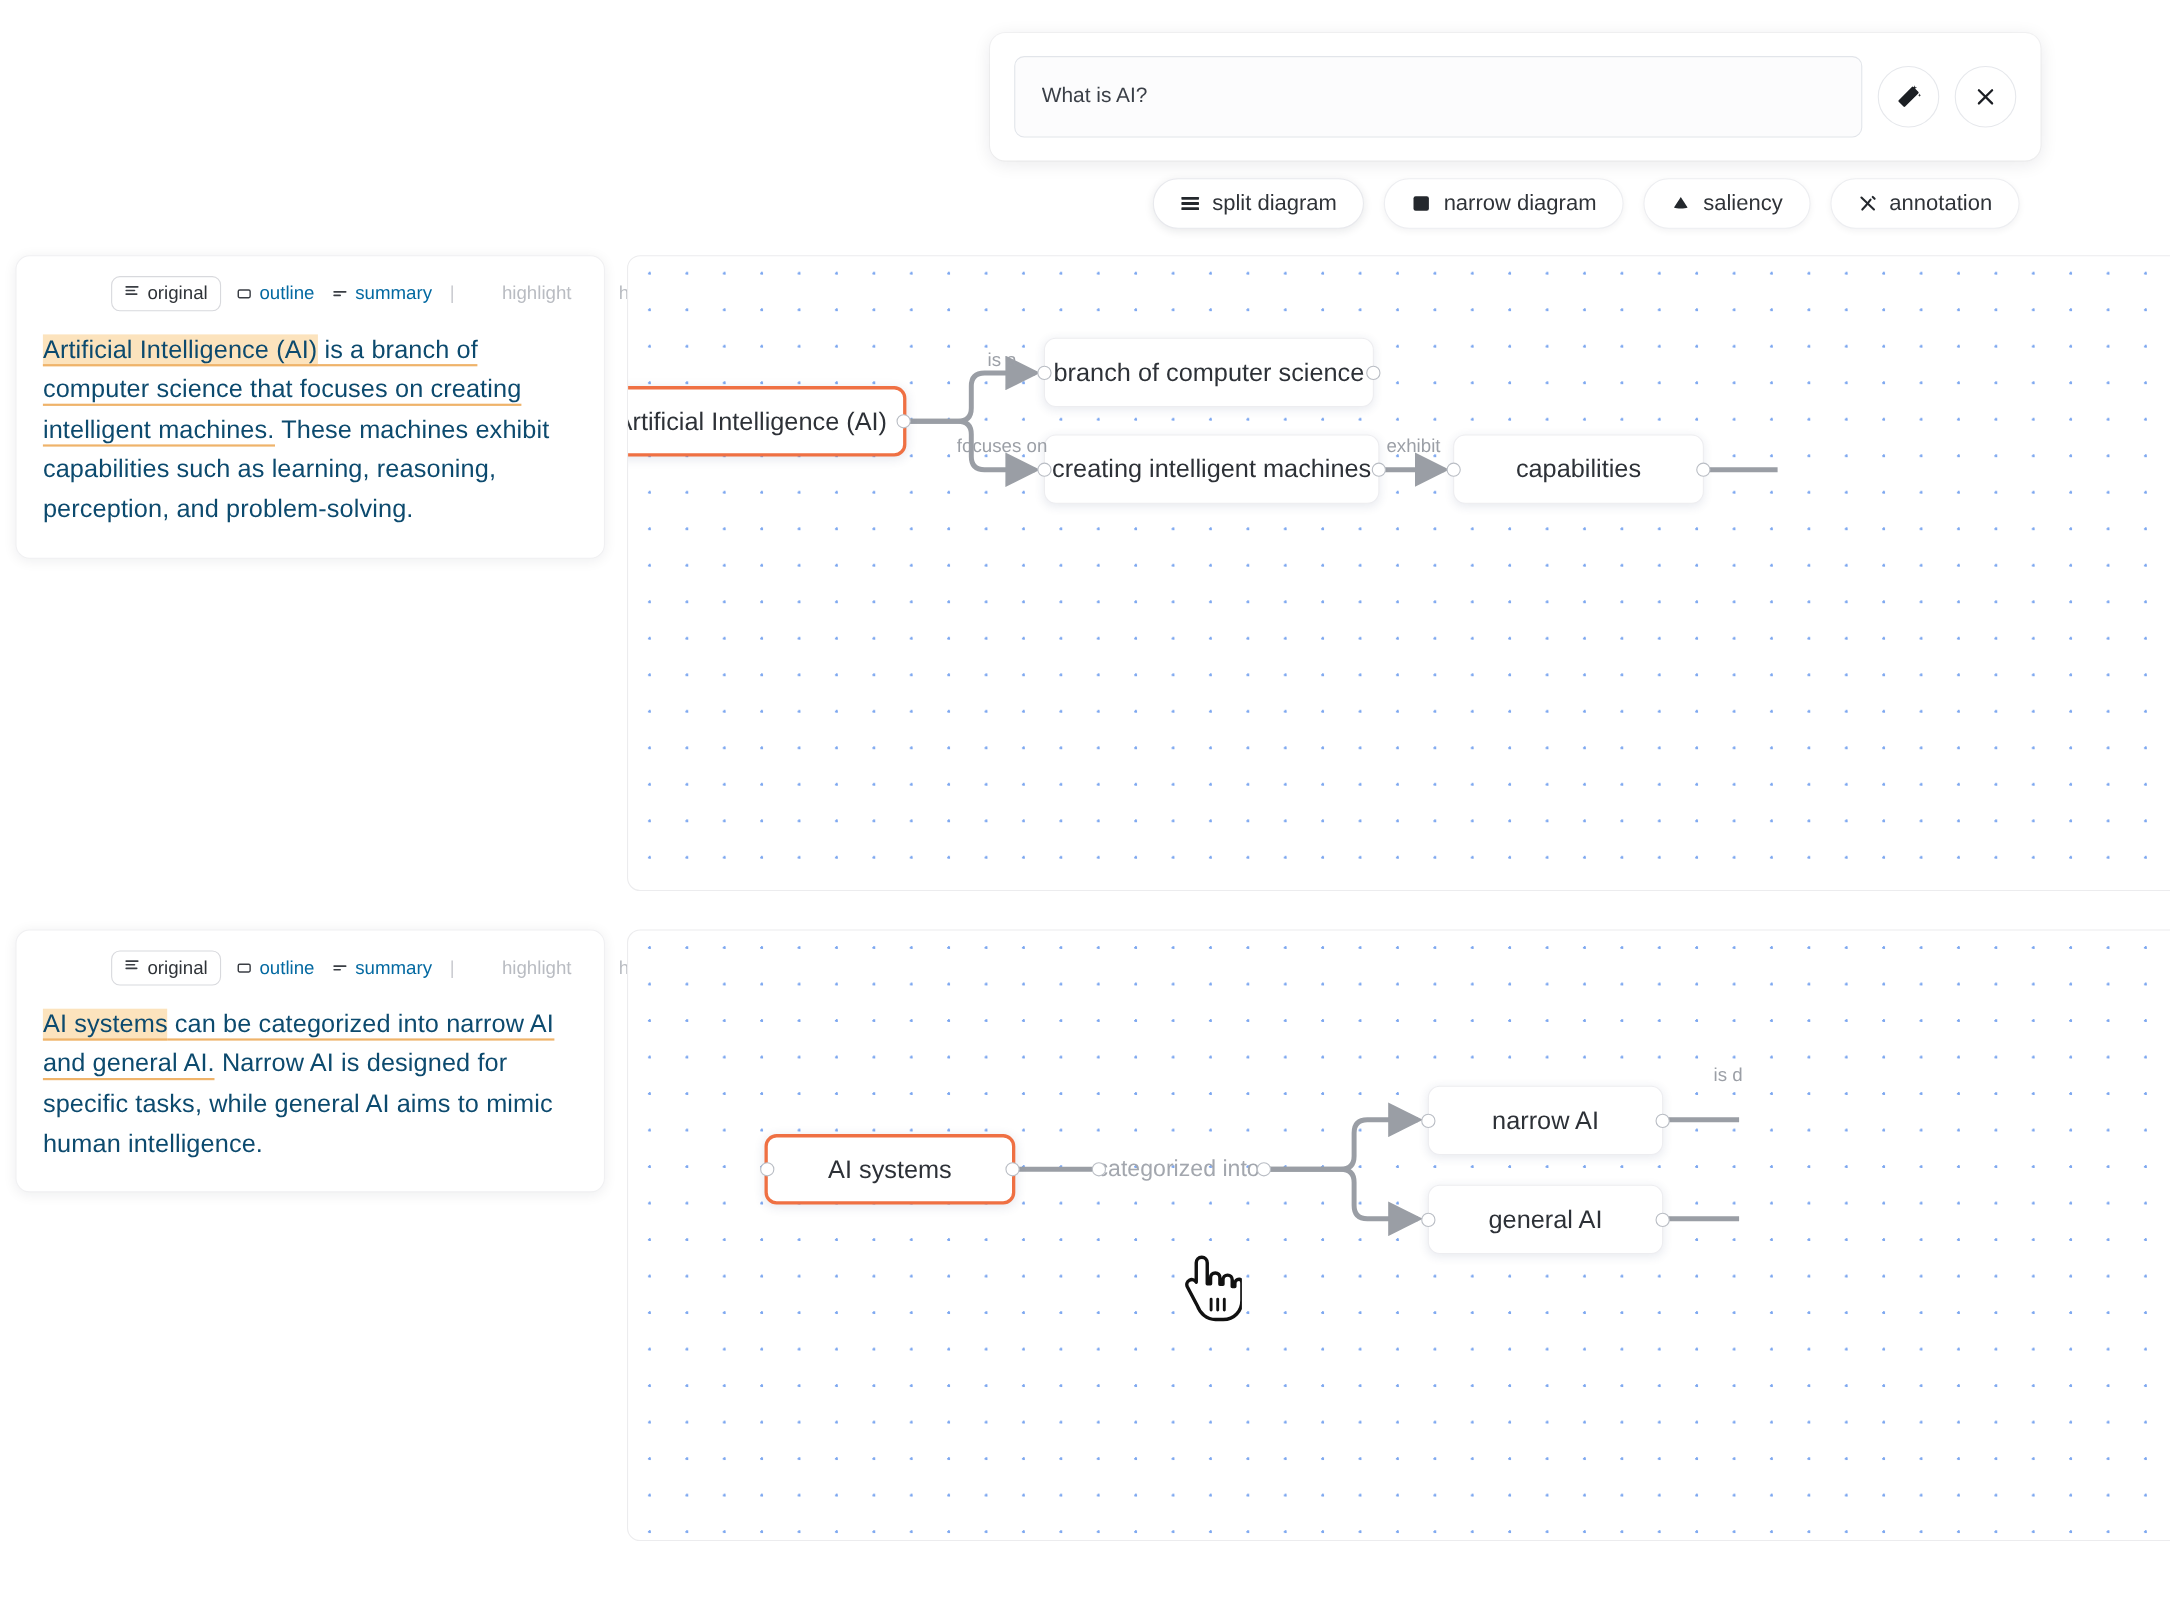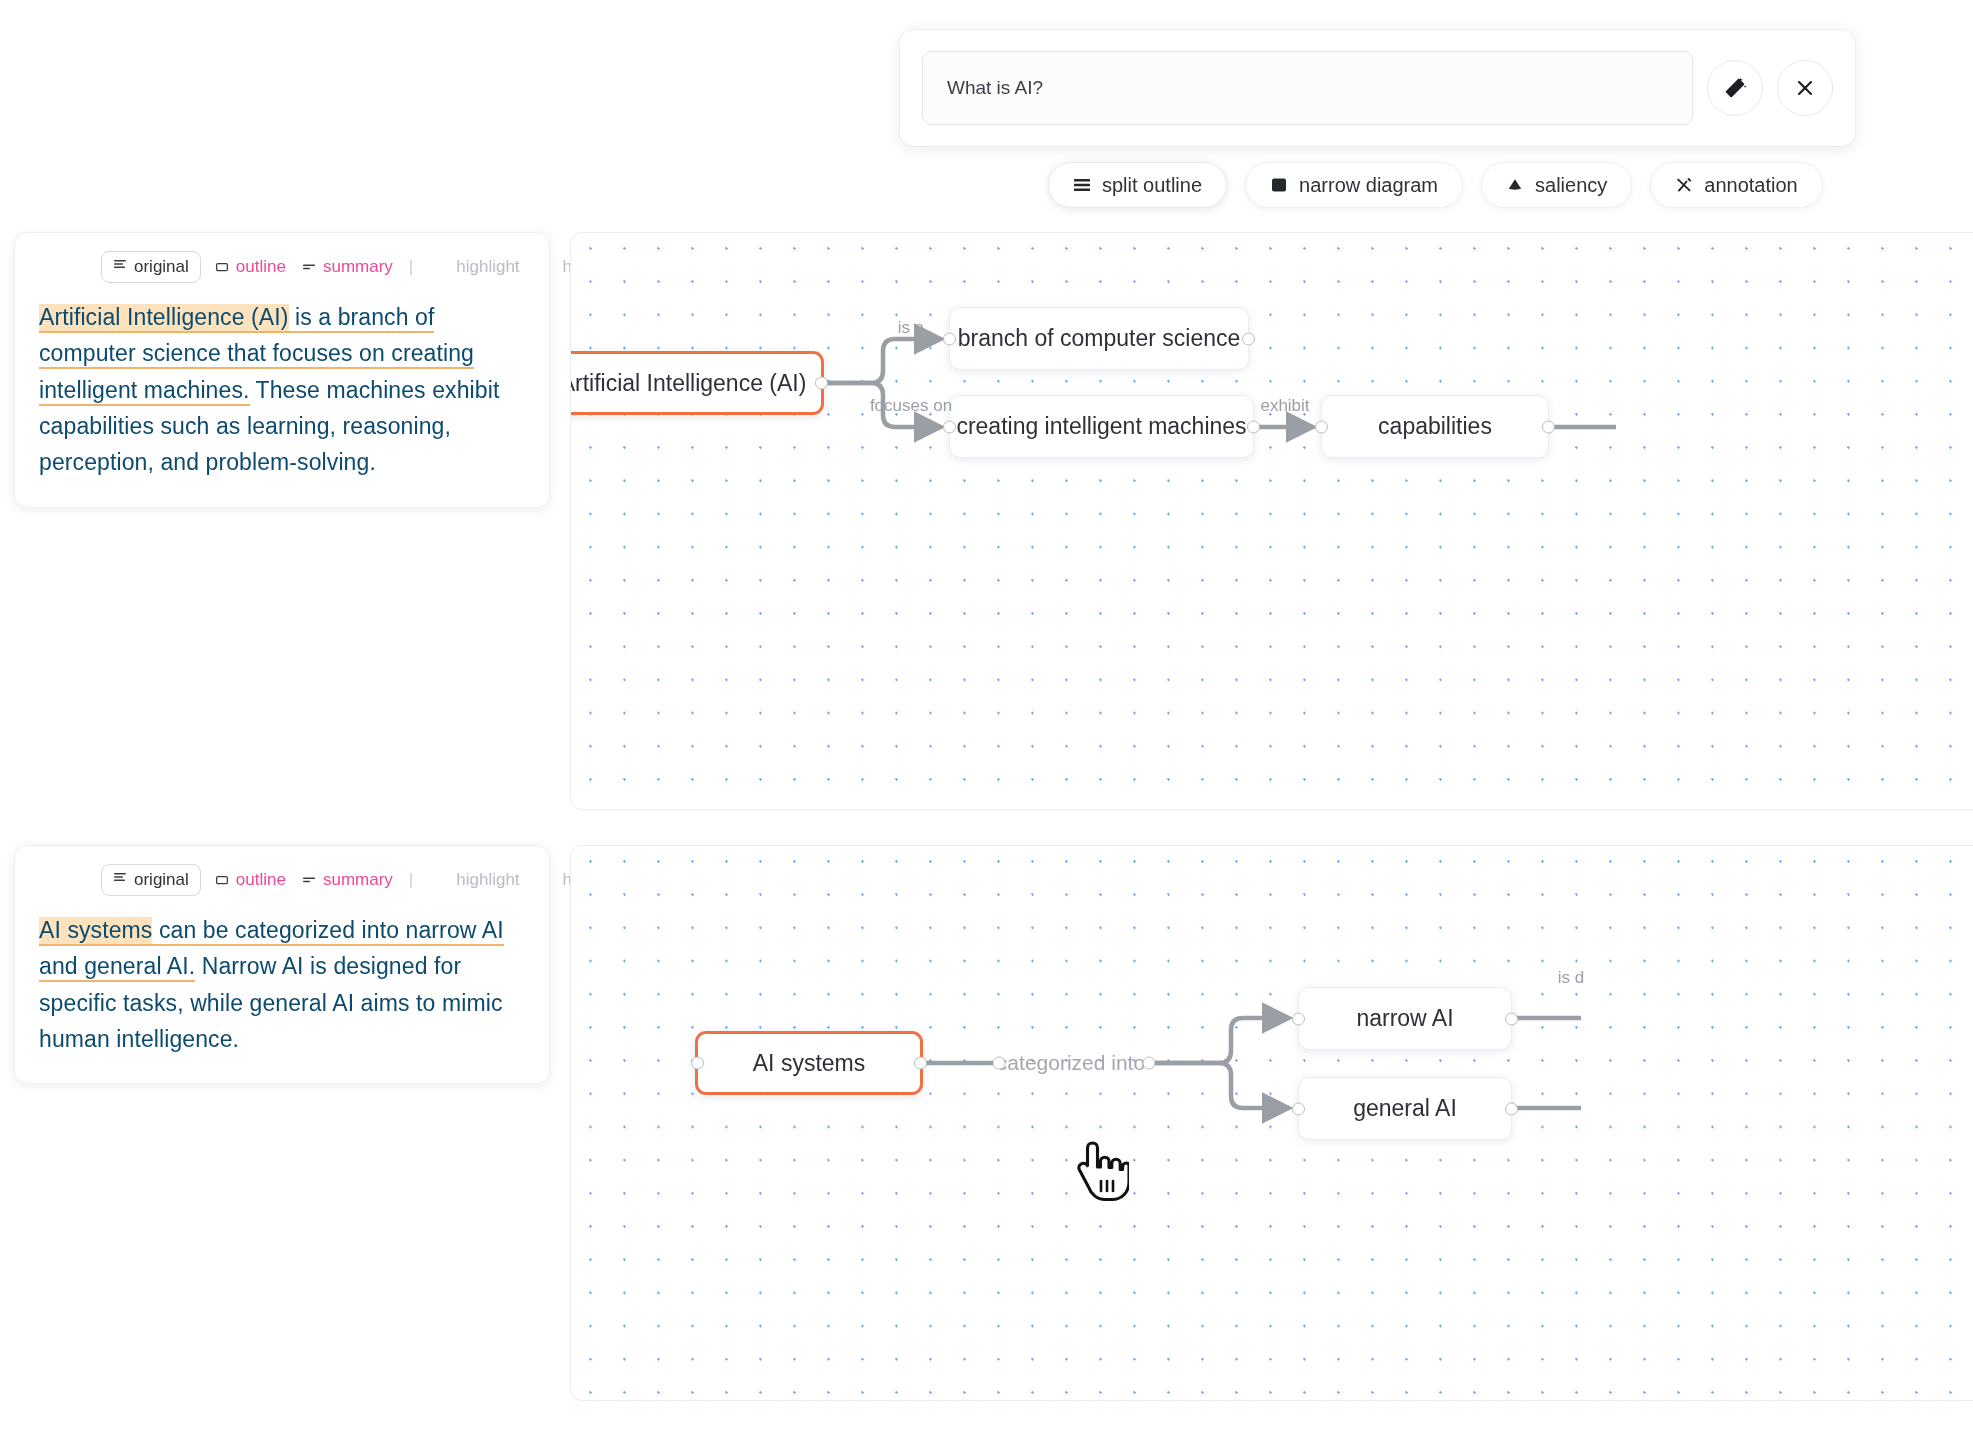--- a/index.html
+++ b/index.html
@@ -101,21 +101,21 @@
     display: inline-flex; gap: 7px;
     border: 1px solid #d8d9dd;
     border-radius: 8px;
     padding: 5px 11px;
     color: #2f3338;
     background: #fff;
     cursor: pointer;
   }
   .tool-plain {
     display: inline-flex; align-items: center; gap: 7px;
-    color: #ec4899;
+    color: #0369a1;
     cursor: pointer;
     padding: 5px 2px;
   }
   .tool-sep { color: #c9cbd0; padding: 0 2px; }
   .tool-muted { color: #b9bcc2; cursor: pointer; padding: 5px 2px; margin-left: 27px; }
 
   .card-body {
     font-size: 23px;
     line-height: 1.58;
     color: #0c4a6e;
@@ -227,21 +227,21 @@
 <div class="mode-bar">
 
   <div class="mode-chip active">
     <span class="glyph">
       <svg width="18" height="18" viewBox="0 0 18 18">
         <rect x="1" y="3" width="16" height="2.6" rx="0.6" fill="#24282d"></rect>
         <rect x="1" y="7.7" width="16" height="2.6" rx="0.6" fill="#24282d"></rect>
         <rect x="1" y="12.4" width="16" height="2.6" rx="0.6" fill="#24282d"></rect>
       </svg>
     </span>
-    <span>split outline</span>
+    <span>split diagram</span>
   </div>
 
   <div class="mode-chip">
     <span class="glyph">
       <svg width="18" height="18" viewBox="0 0 18 18">
         <rect x="2" y="2.5" width="14" height="13" rx="2" fill="#24282d"></rect>
       </svg>
     </span>
     <span>narrow diagram</span>
   </div>

